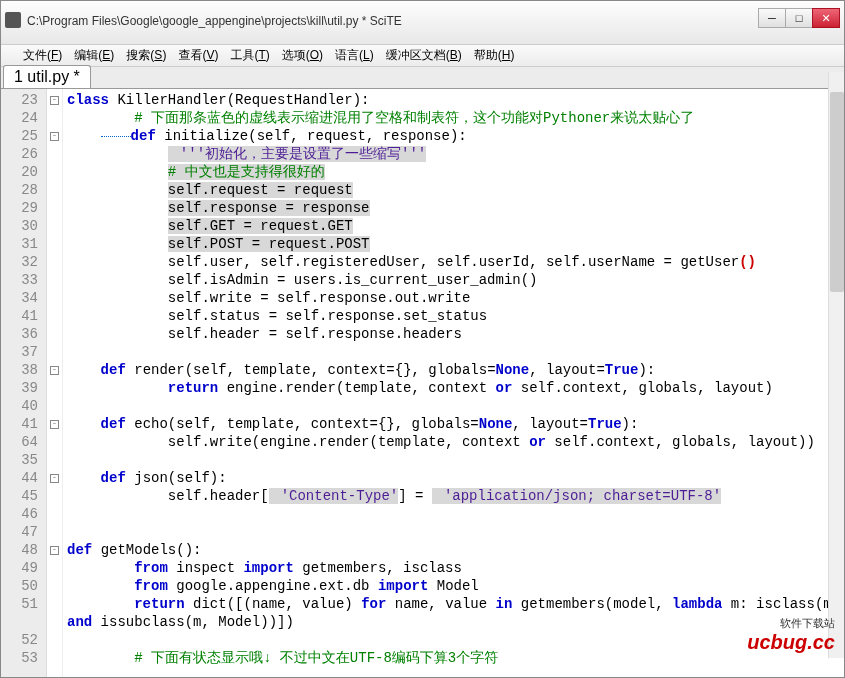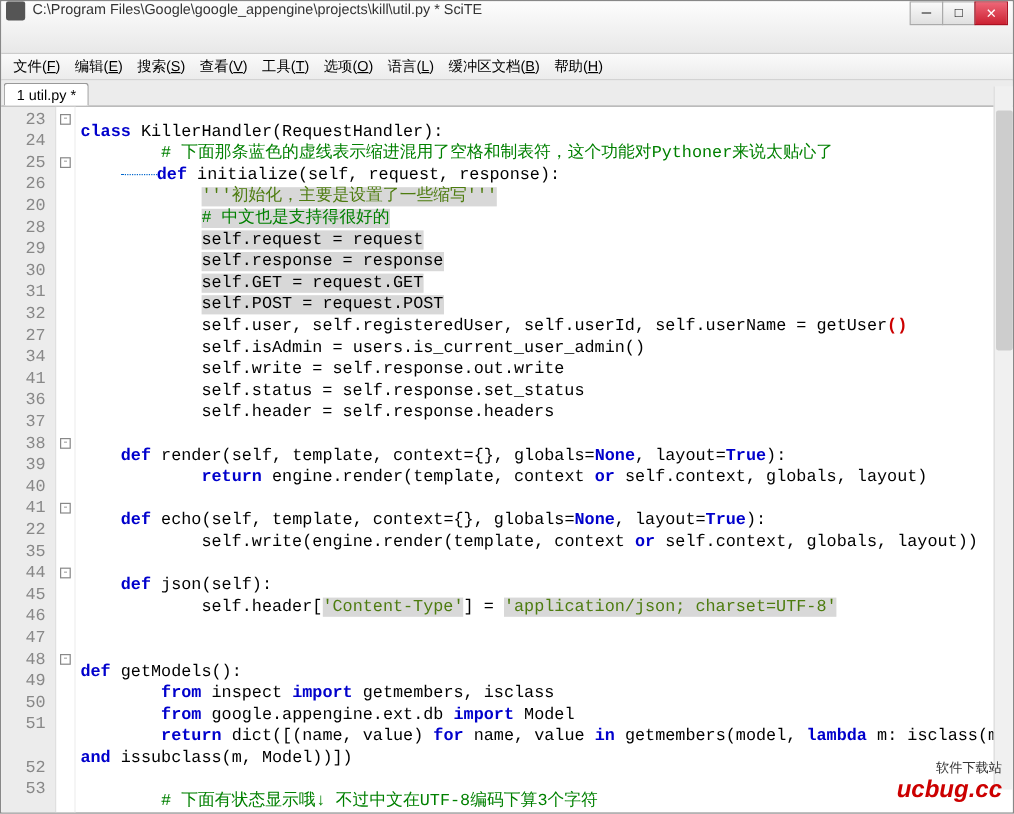--- a/index.html
+++ b/index.html
@@ -1,47 +1,47 @@
 <!DOCTYPE html>
 <html><head>
 <meta charset="utf-8">
 <style>
 * { margin: 0; padding: 0; box-sizing: border-box; }
 body { font-family: "Microsoft YaHei", sans-serif; font-size: 12px; background: #f0f0f0; width: 845px; height: 678px; overflow: hidden; border: 1px solid #888; }
-.titlebar { height: 44px; background: linear-gradient(#fdfdfd, #e8e8e8); display: flex; align-items: flex-start; padding: 0 4px; border-bottom: 1px solid #ccc; }
+.titlebar { height: 44px; background: linear-gradient(#fdfdfd, #e8e8e8); display: flex; align-items: flex-end; padding: 16px 4px; border-bottom: 1px solid #ccc; }
 .titlebar .icon { width: 16px; height: 16px; background: #555; border-radius: 2px; margin-right: 6px; }
 .titlebar .title { flex: 1; color: #333; font-size: 12px; }
 .winbtns { display: flex; gap: 0; }
 .winbtn { width: 28px; height: 20px; display: flex; align-items: center; justify-content: center; font-size: 11px; border: 1px solid #aaa; background: linear-gradient(#fafafa,#e0e0e0); margin-left: -1px; }
 .winbtn.close { background: linear-gradient(#e67,#c23); color: #fff; border-color: #a12; }
-.menubar { height: 22px; background: linear-gradient(#fafafa,#ececec); display: flex; align-items: center; padding: 0 4px; border-bottom: 1px solid #ccc; font-size: 12px; }
+.menubar { height: 22px; background: linear-gradient(#fafafa,#ececec); display: flex; align-items: center; padding: 0 16px; border-bottom: 1px solid #ccc; font-size: 12px; }
 .menuitem { padding: 2px 6px; cursor: default; }
 .menuitem u { text-decoration: underline; }
 .tabbar { height: 22px; background: #ececec; display: flex; align-items: flex-end; padding-left: 2px; border-bottom: 1px solid #999; }
-.tab { padding: 2px 10px; background: #fff; border: 1px solid #999; border-bottom: none; font-size: 12px; margin-right: 2px; border-radius: 3px 3px 0 0; }
+.tab { padding: 2px 10px; background: #fff; border: 1px solid #999; border-bottom: none; font-size: 16px; margin-right: 2px; border-radius: 3px 3px 0 0; }
 .editor { display: flex; height: 588px; background: #fff; font-family: Consolas, "Courier New", monospace; font-size: 14px; line-height: 18px; }
 .gutter { width: 46px; background: #ececec; color: #888; text-align: right; padding-right: 8px; border-right: 1px solid #ddd; padding-top: 2px; }
 .gutter div { height: 18px; }
 .fold { width: 16px; background: #fff; border-right: 1px solid #eee; padding-top: 2px; }
 .fold div { height: 18px; text-align: center; color: #888; font-size: 10px; line-height: 18px; position: relative; }
 .fold .box { width: 9px; height: 9px; border: 1px solid #888; display: inline-block; line-height: 7px; font-size: 9px; background: #fff; }
-.code { flex: 1; padding-top: 12px; padding-left: 4px; overflow: hidden; white-space: pre; }
+.code { flex: 1; padding-top: 2px; padding-left: 4px; overflow: hidden; white-space: pre; }
 .code .ln { height: 18px; }
 .kw { color: #0000cc; font-weight: bold; }
 .cls { color: #000; }
 .fn { color: #000; }
-.str { color: #4d7c0f; }
+.str { color: #4c1d95; margin-left: 12px; }
 .com { color: #008000; }
 .op { color: #000; }
 .paren-red { color: #c00; font-weight: bold; }
 .none { color: #0000cc; font-weight: bold; }
 .sel { background: #d8d8d8; }
 .statusbar { height: 18px; background: #ececec; border-top: 1px solid #ccc; display: flex; align-items: center; font-size: 11px; padding: 0 4px; gap: 0; }
 .statusbar .cell { border-right: 1px solid #ccc; padding: 0 6px; height: 100%; display: flex; align-items: center; }
-.watermark { position: absolute; right: 10px; bottom: 8px; font-size: 20px; font-weight: bold; font-style: italic; color: #c00; pointer-events: none; }
+.watermark { position: absolute; right: 10px; bottom: 24px; font-size: 20px; font-weight: bold; font-style: italic; color: #c00; pointer-events: none; }
 .watermark .sub { font-size: 11px; color: #333; display: block; text-align: right; font-style: normal; font-weight: normal; }
 .scroll-v { position: absolute; right: 1px; top: 72px; width: 16px; height: 586px; background: #f0f0f0; border-left: 1px solid #ddd; }
 .scroll-thumb { position: absolute; left: 1px; top: 20px; width: 14px; height: 200px; background: #cdcdcd; border-radius: 2px; }
 .blue-line { display: inline-block; width: 30px; border-bottom: 1px dotted #06c; vertical-align: middle; }
 </style>
 </head>
 <body>
 
 <div class="titlebar">
   <div class="icon"></div>
@@ -74,30 +74,30 @@
       <div>23</div>
       <div>24</div>
       <div>25</div>
       <div>26</div>
       <div>20</div>
       <div>28</div>
       <div>29</div>
       <div>30</div>
       <div>31</div>
       <div>32</div>
-      <div>27</div>
+      <div>33</div>
       <div>34</div>
       <div>41</div>
       <div>36</div>
       <div>37</div>
       <div>38</div>
       <div>39</div>
       <div>40</div>
       <div>41</div>
-      <div>22</div>
+      <div>64</div>
       <div>35</div>
       <div>44</div>
       <div>45</div>
       <div>46</div>
       <div>47</div>
       <div>48</div>
       <div>49</div>
       <div>50</div>
       <div>51</div>
       <div>&nbsp;</div>

